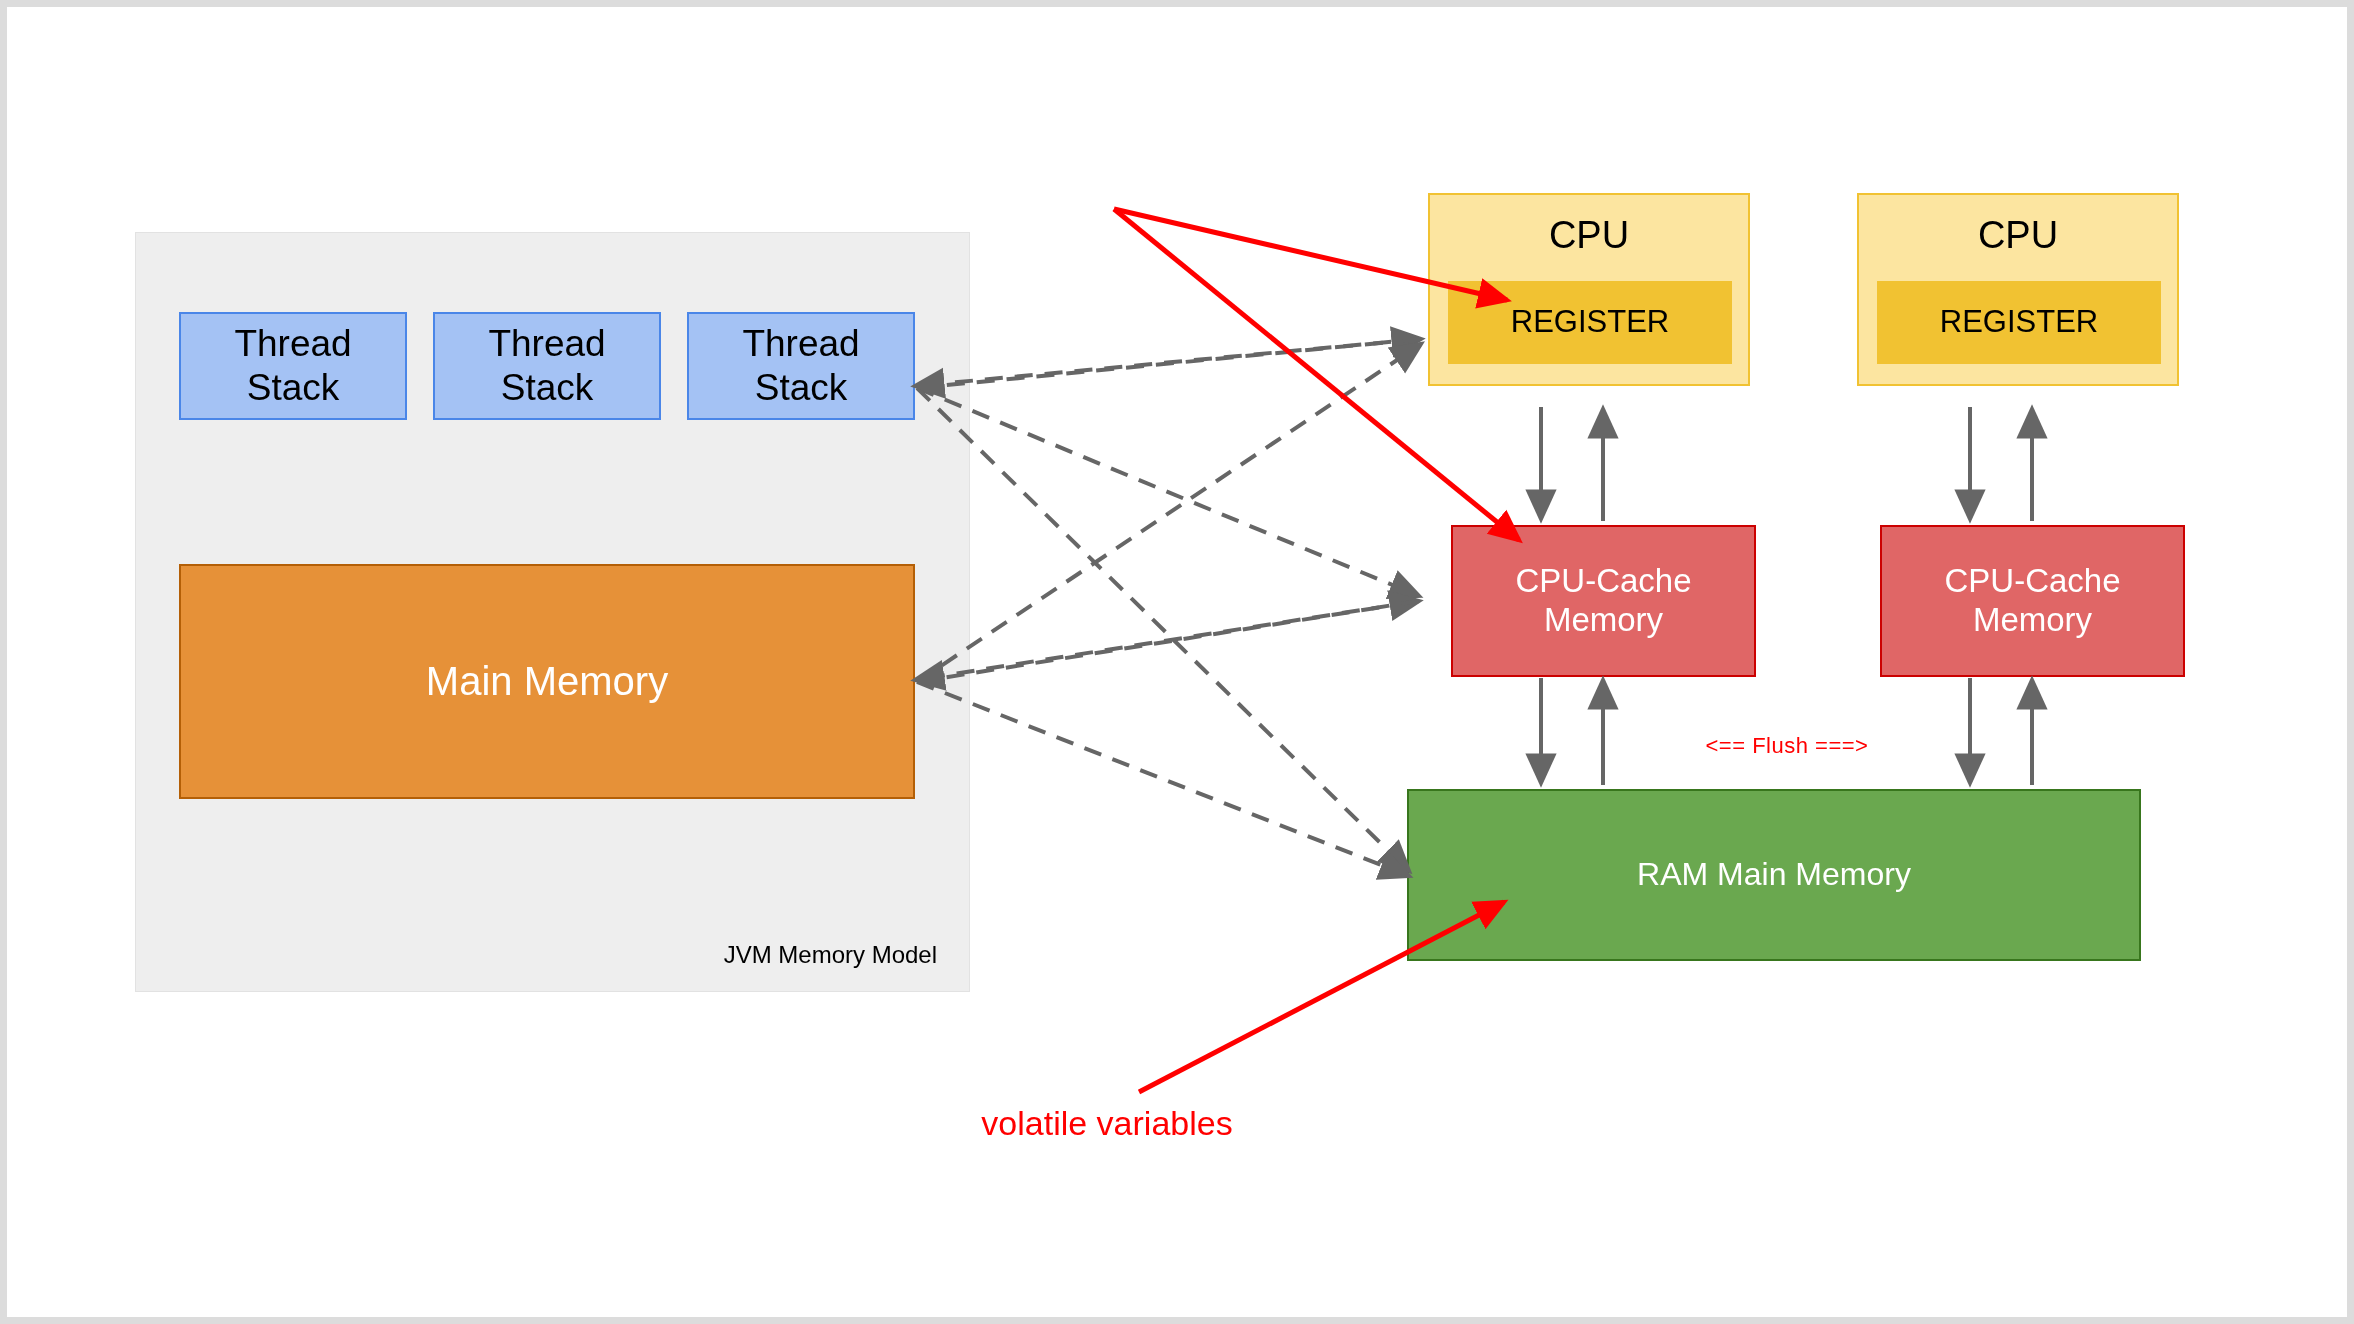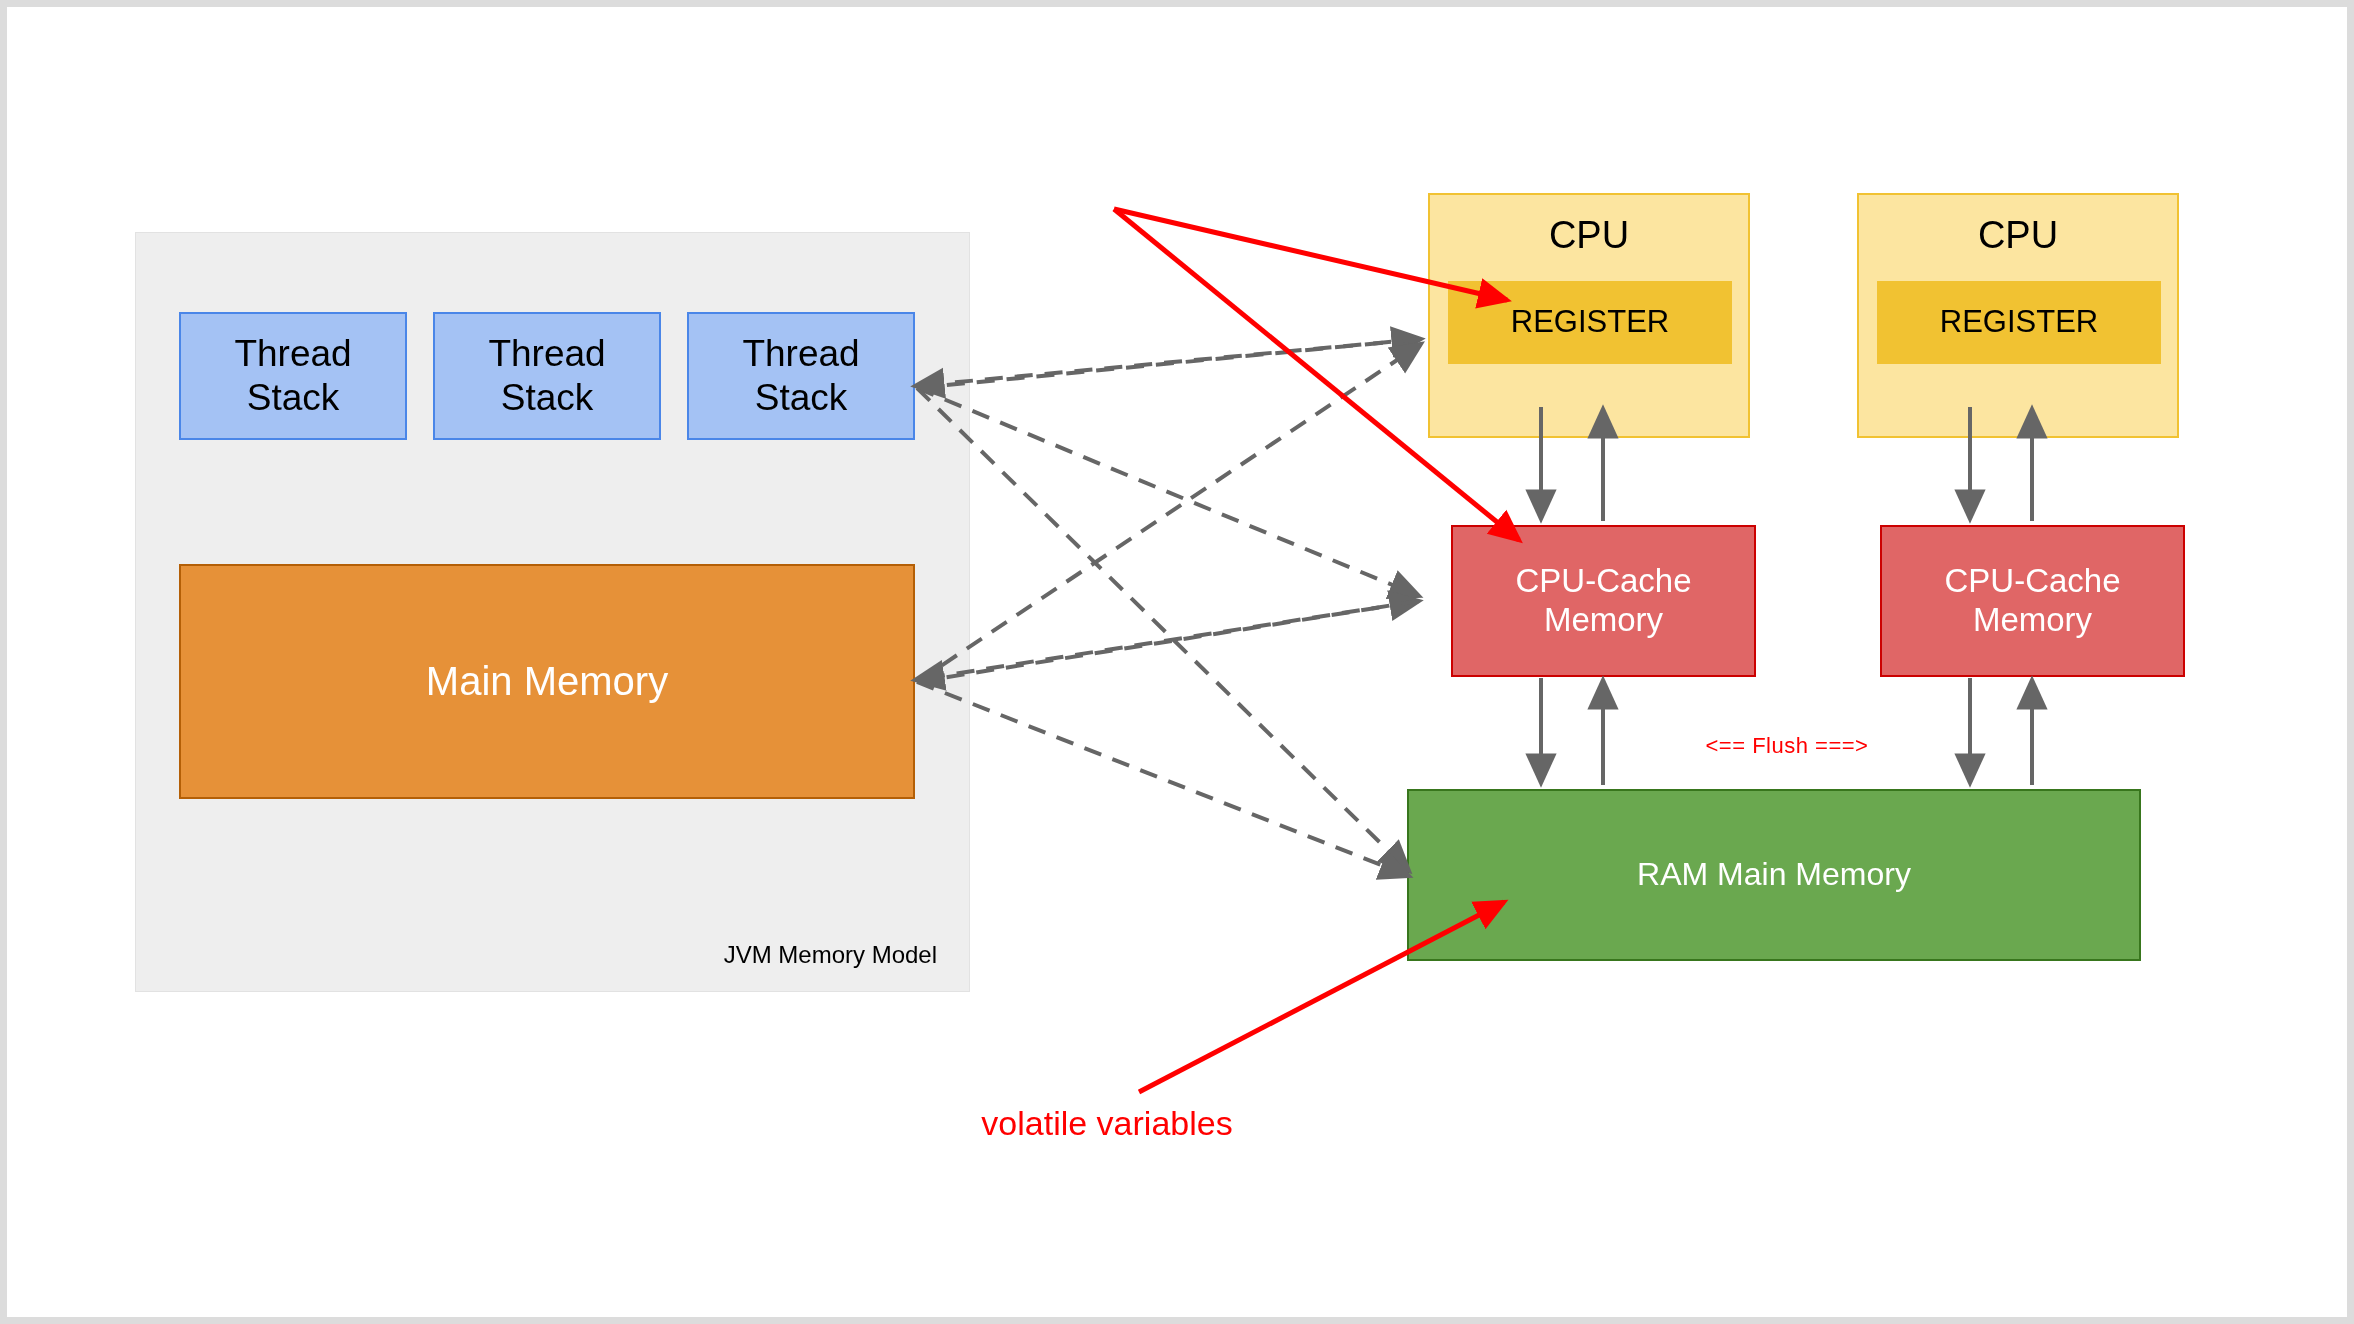--- a/index.html
+++ b/index.html
@@ -47,21 +47,21 @@
     text-align: center;
     line-height: 1.18;
   }
 
   .thread-stack {
     background: #a4c2f4;
     border: 2px solid #4a86e8;
     color: #000000;
     font-size: 37px;
     width: 228px;
-    height: 128px;
+    height: 108px;
     top: 305px;
   }
   #thread-stack-1 { left: 172px; }
   #thread-stack-2 { left: 426px; }
   #thread-stack-3 { left: 680px; }
 
   #heap-memory {
     left: 172px;
     top: 557px;
     width: 736px;
@@ -70,21 +70,21 @@
     border: 2px solid #b45f06;
     color: #ffffff;
     font-size: 40px;
   }
 
   .cpu-box {
     background: #fce5a0;
     border: 2px solid #f1c232;
     top: 186px;
     width: 322px;
-    height: 245px;
+    height: 193px;
   }
   #cpu-box-1 { left: 1421px; }
   #cpu-box-2 { left: 1850px; }
 
   .cpu-label {
     position: absolute;
     top: 18px;
     left: 0;
     right: 0;
     text-align: center;

